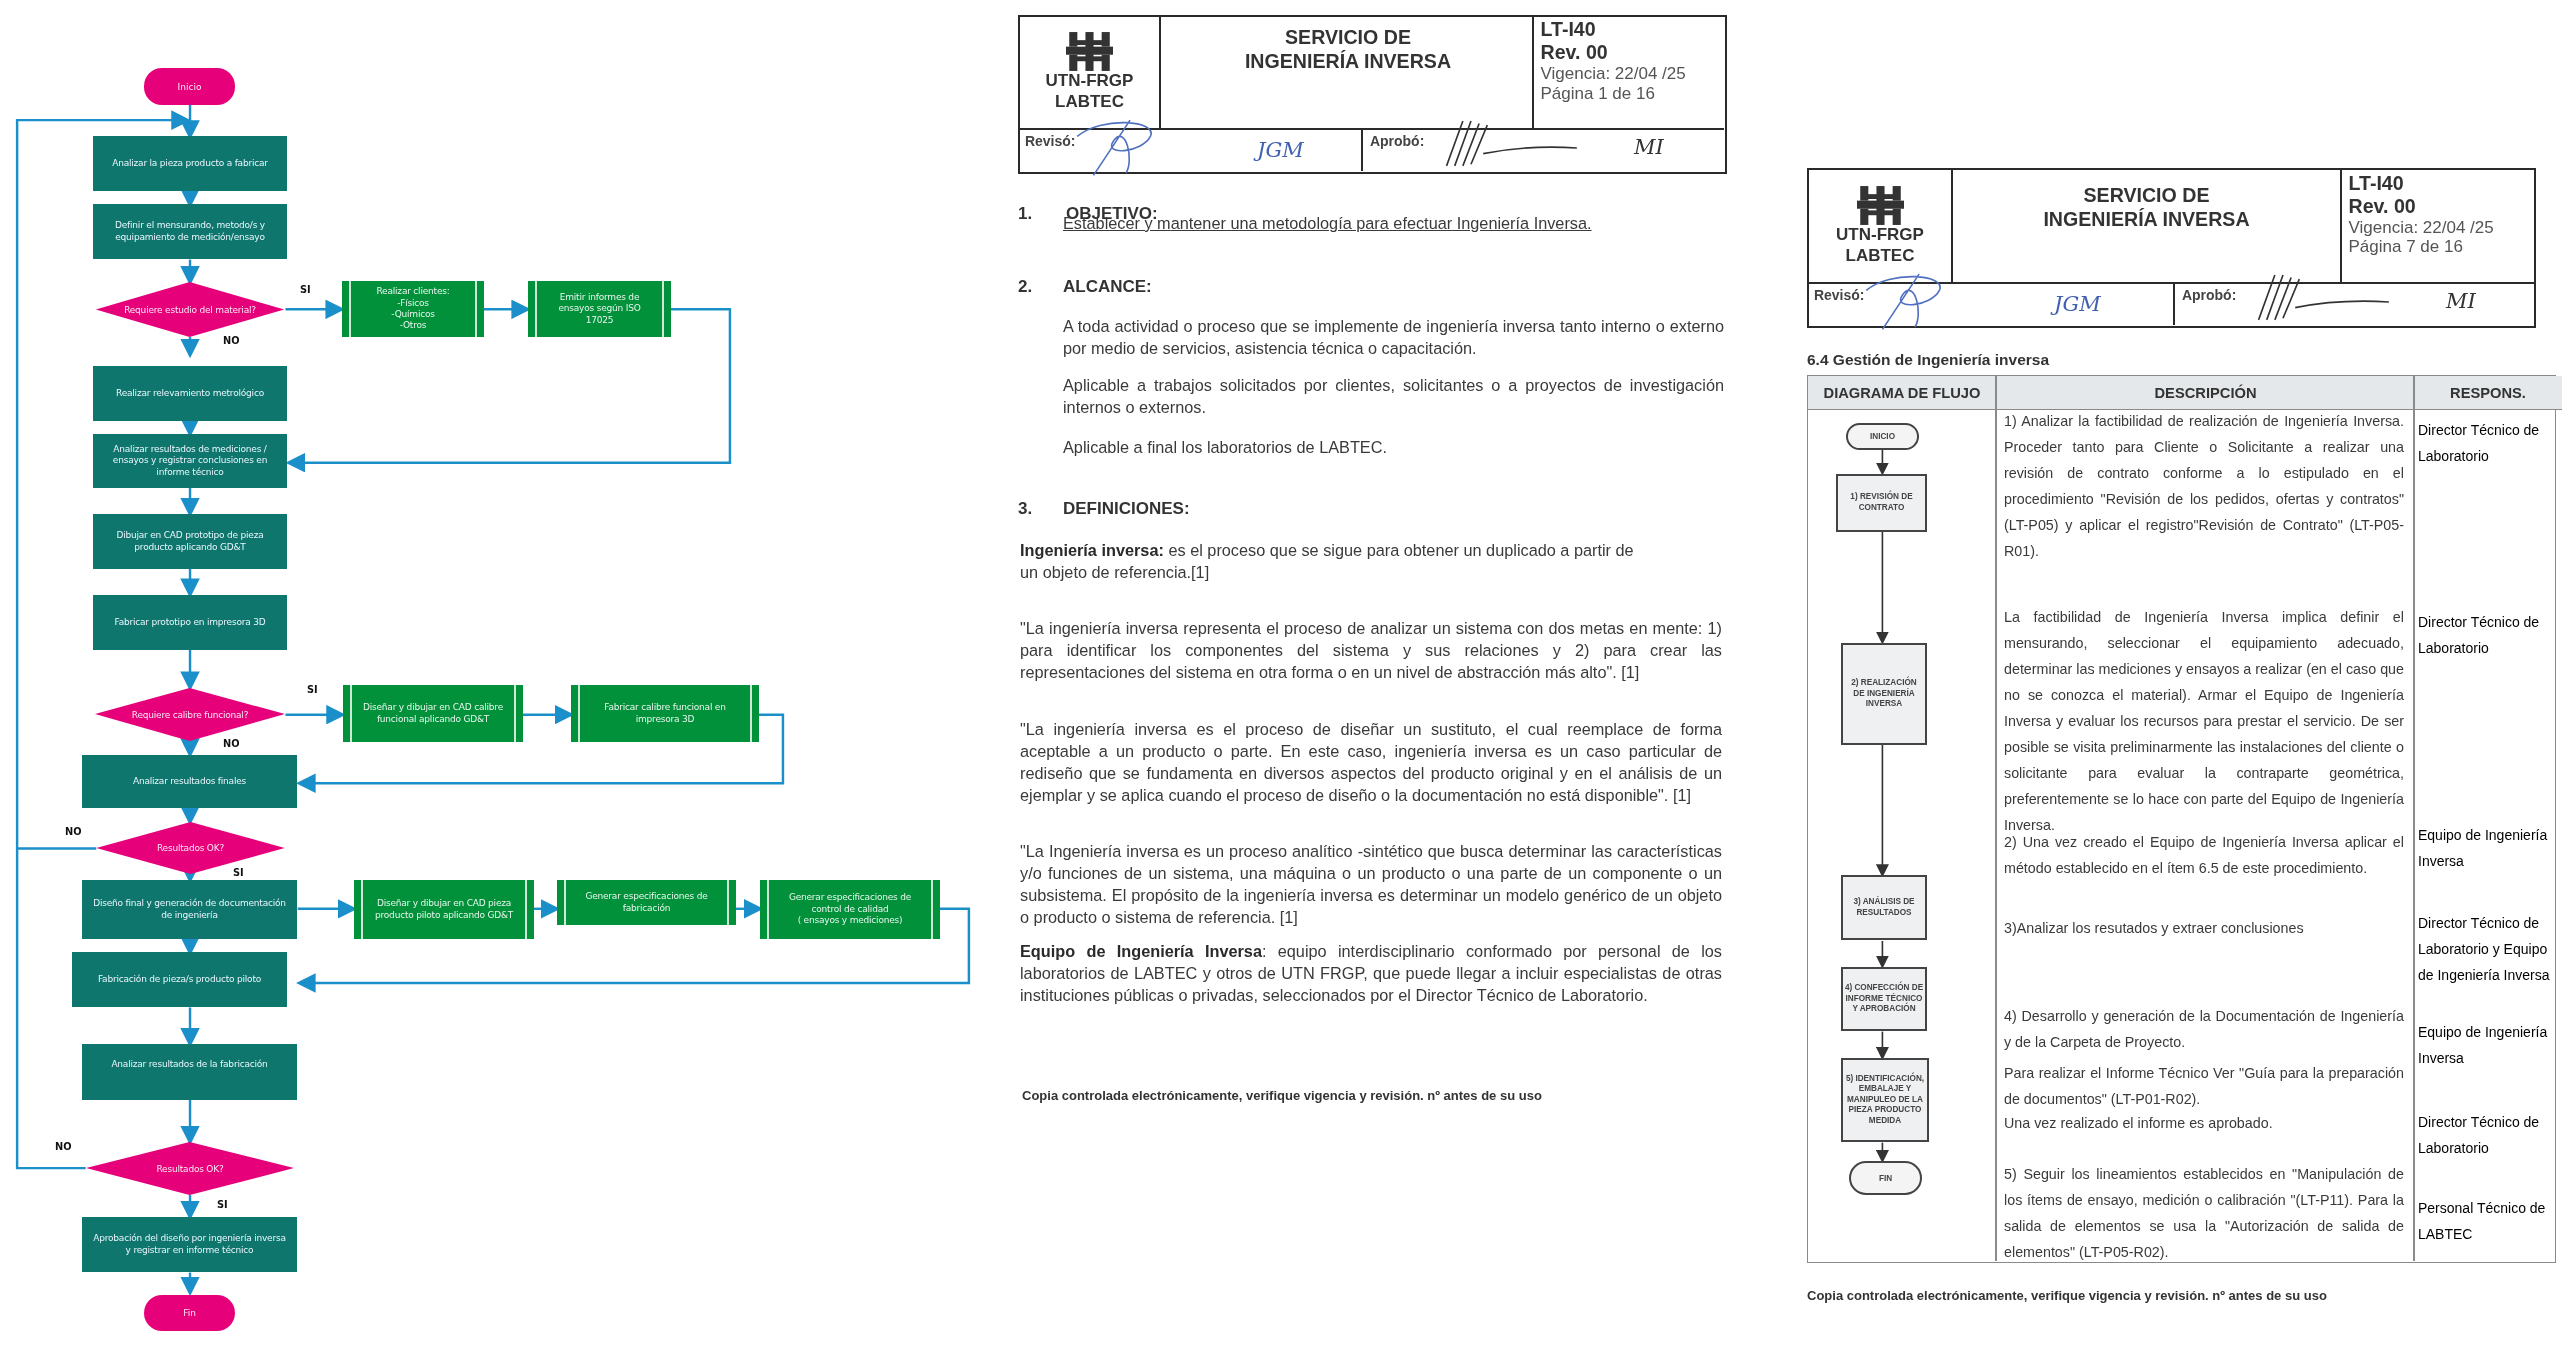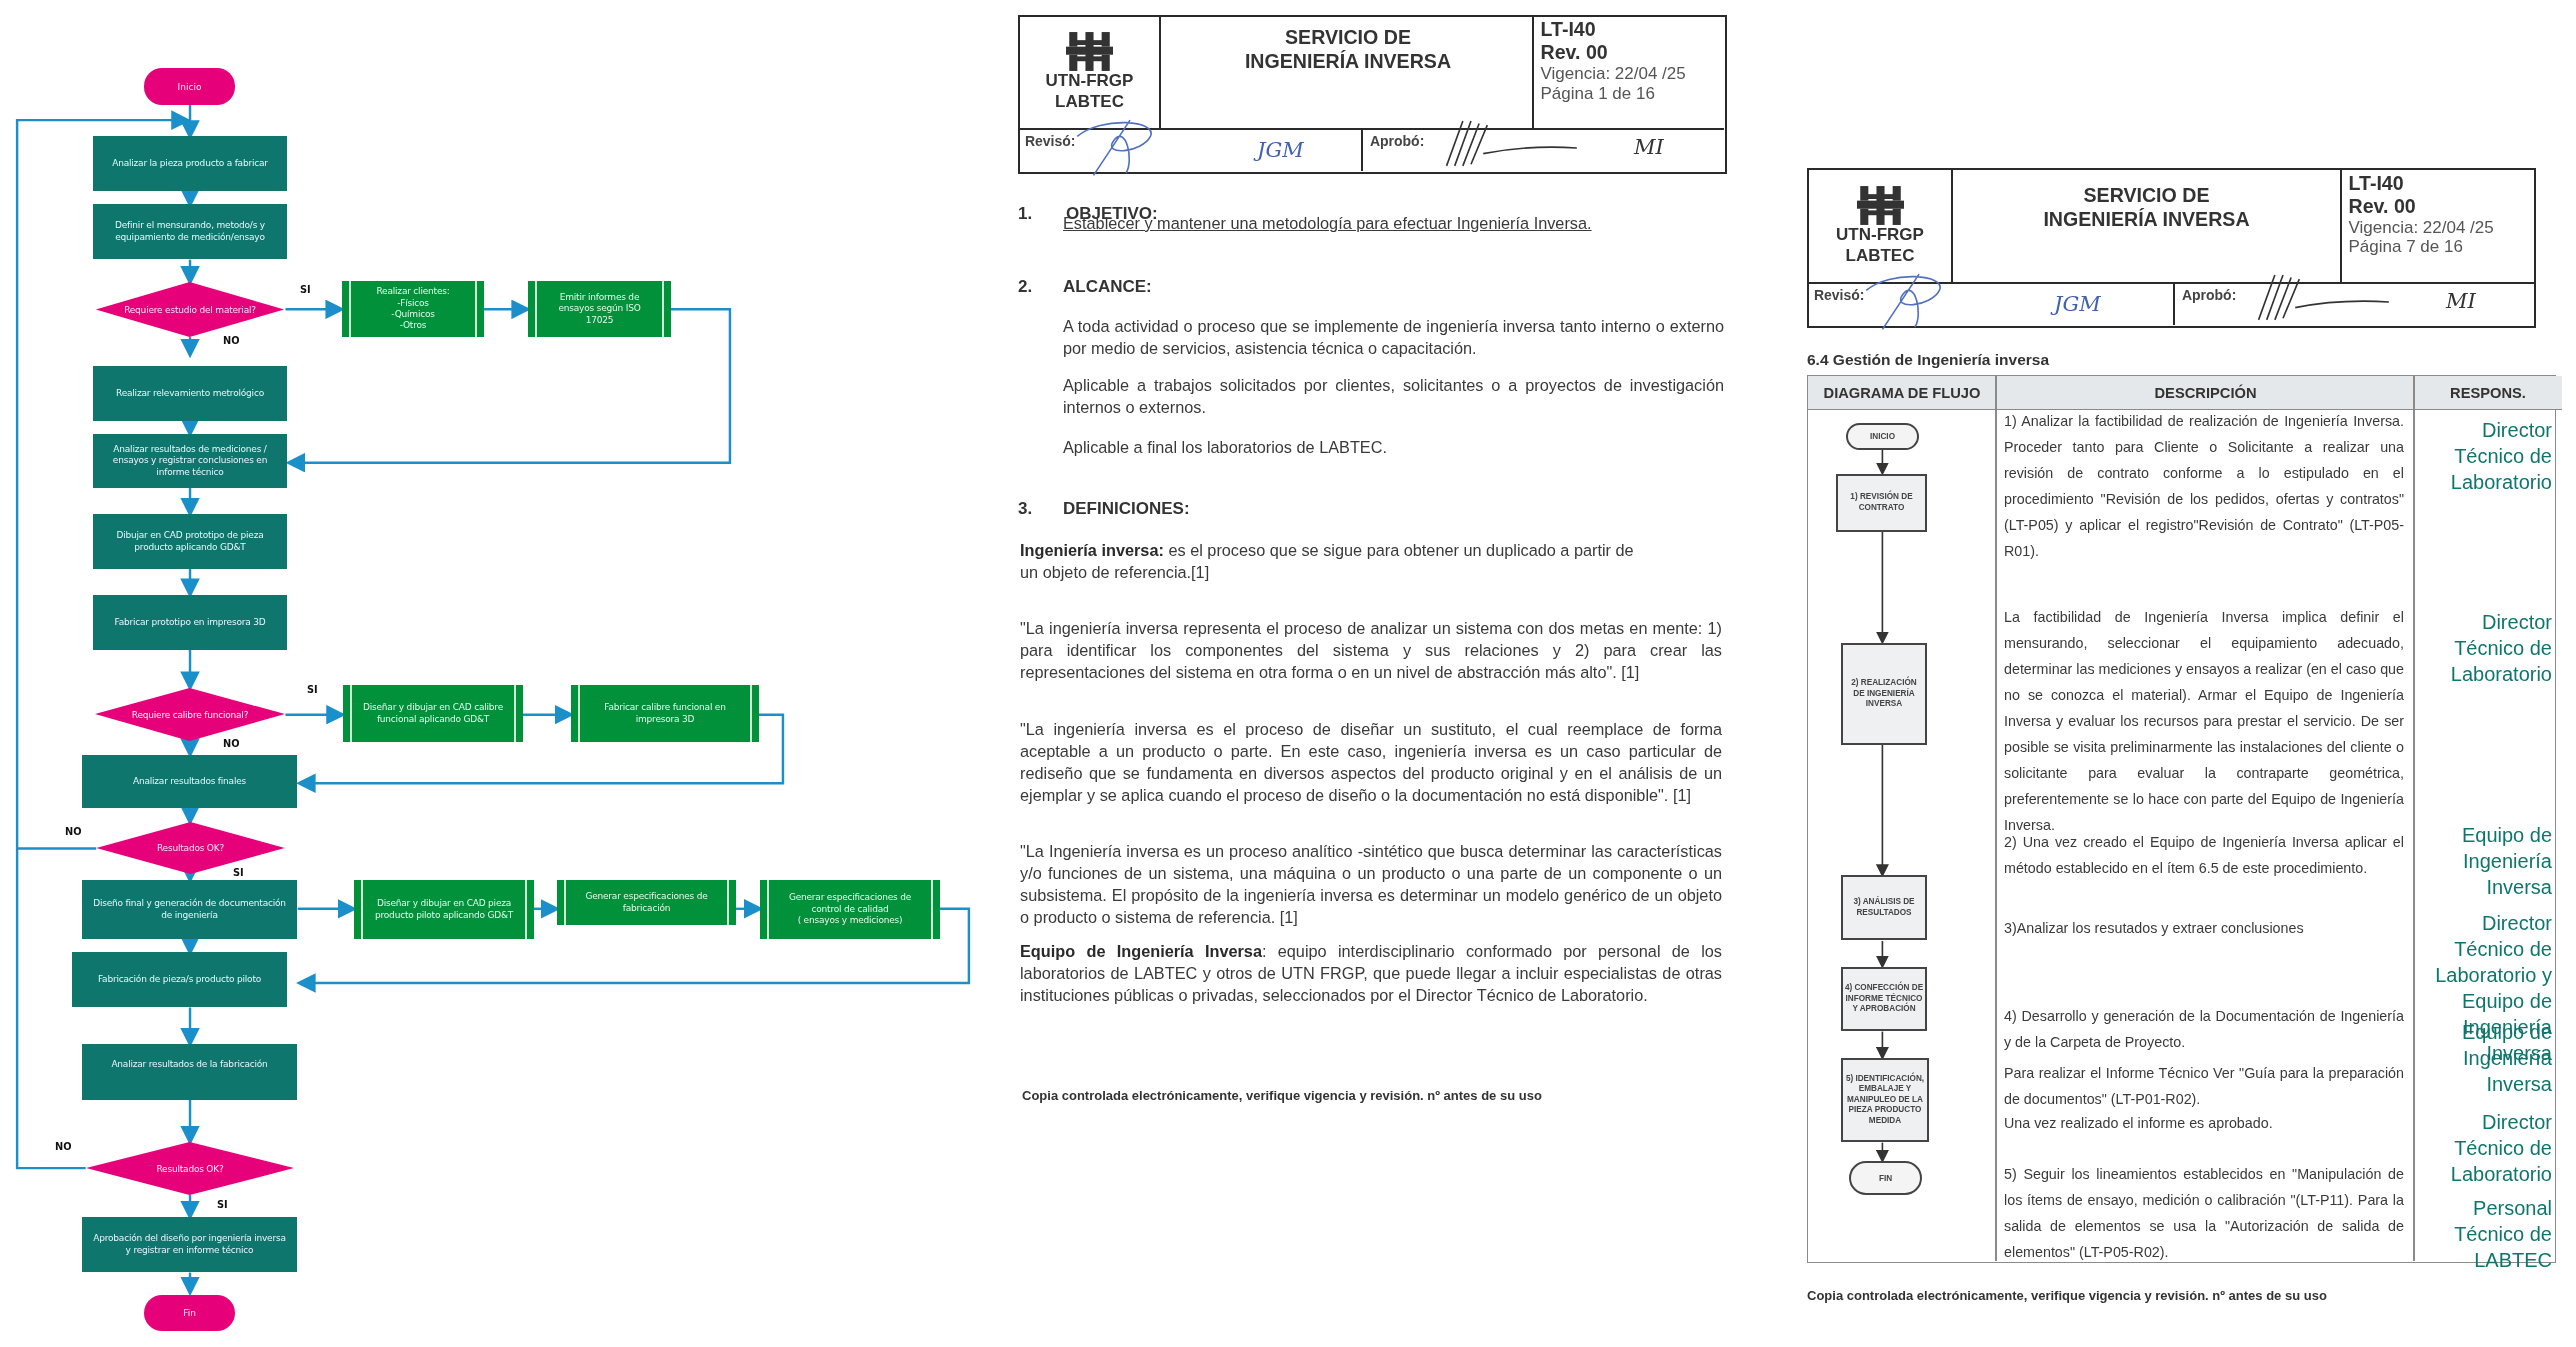--- a/index.html
+++ b/index.html
@@ -33,21 +33,21 @@
   .sec-head { position:absolute; font-weight:bold; color:#333; font-size:17px; }
   .para { position:absolute; color:#3a3a3a; font-size:16.3px; line-height:22px; text-align:justify; }
   .para b { color:#2a2a2a; }
   .footer-note { position:absolute; font-weight:bold; color:#333; font-size:13px; }
 
   
   .rt-table { position:absolute; box-sizing:border-box; border:1.6px solid #8a8a8a; }
   .rt-head { position:absolute; box-sizing:border-box; background:#e5e8ea; border-bottom:1.6px solid #8a8a8a; display:flex; align-items:center; justify-content:center; font-weight:bold; font-size:14.7px; color:#333; }
   .rt-vline { position:absolute; width:1.6px; background:#8a8a8a; }
   .rt-desc { position:absolute; color:#3a3a3a; font-size:14.3px; line-height:26px; text-align:justify; }
-  .rt-resp { position:absolute; color:#0f766e; font-size:20px; line-height:26px; text-align:right; }
+  .rt-resp { position:absolute; color:#000000; font-size:14px; line-height:26px; text-align:left; }
   .mini-box { position:absolute; box-sizing:border-box; border:2.4px solid #444; background:#eef0f1; display:flex; align-items:center; justify-content:center; text-align:center; font-weight:bold; font-size:8.2px; line-height:10.6px; color:#444; padding:1.6px; }
   .mini-pill { position:absolute; box-sizing:border-box; border:2.4px solid #444; background:#f4f4f4; border-radius:18px; display:flex; align-items:center; justify-content:center; font-weight:bold; font-size:8.2px; color:#444; }
 </style>
 </head>
 <body>
 
 <div id="canvas">
 
   <div>
     <svg id="fc-lines" width="995" height="1347" viewBox="0 0 1220 1651">

